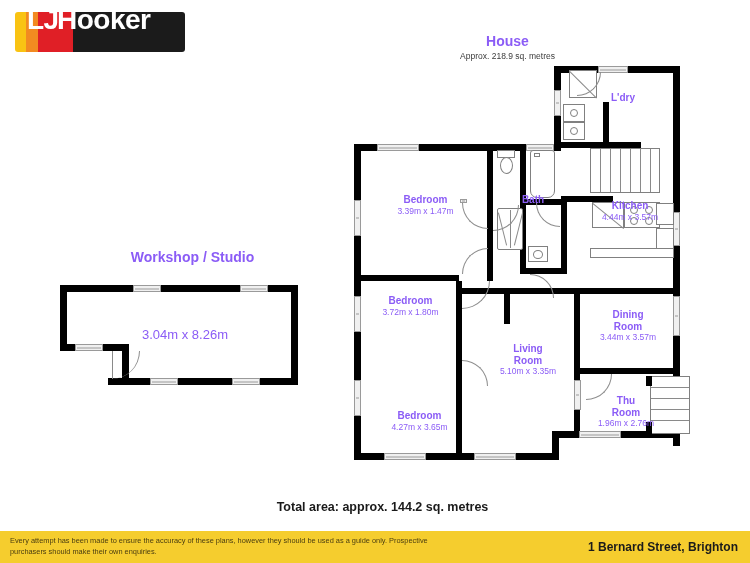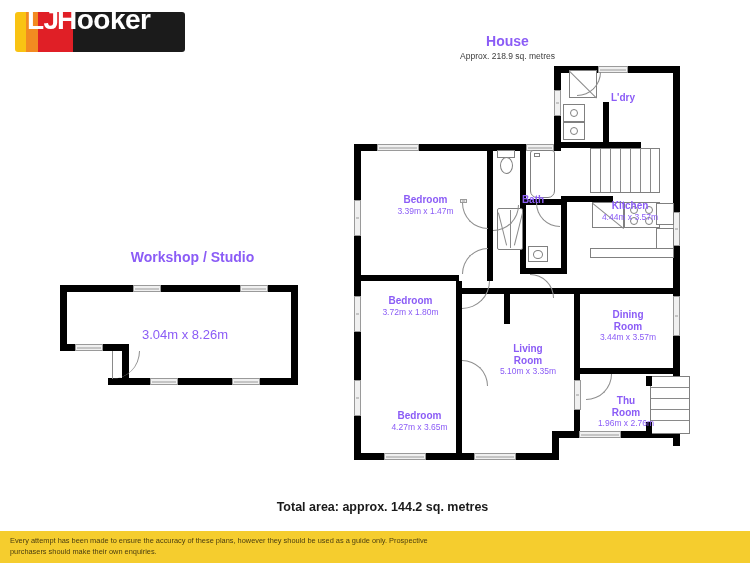--- a/index.html
+++ b/index.html
@@ -267,15 +267,16 @@
       <span class="rn">Room</span>
       <span class="rd">1.96m x 2.76m</span>
     </div>
   </div>
 
   <div class="total-area">Total area: approx. 144.2 sq. metres</div>
 
 
   <div class="footer">
     <div class="footer-disc">Every attempt has been made to ensure the accuracy of these plans, however they should be used as a guide only.  Prospective purchasers should make their own enquiries.</div>
+    <div class="footer-addr">1 Bernard Street, Brighton</div>
   </div>
 
 </div>
 
 </body></html>

